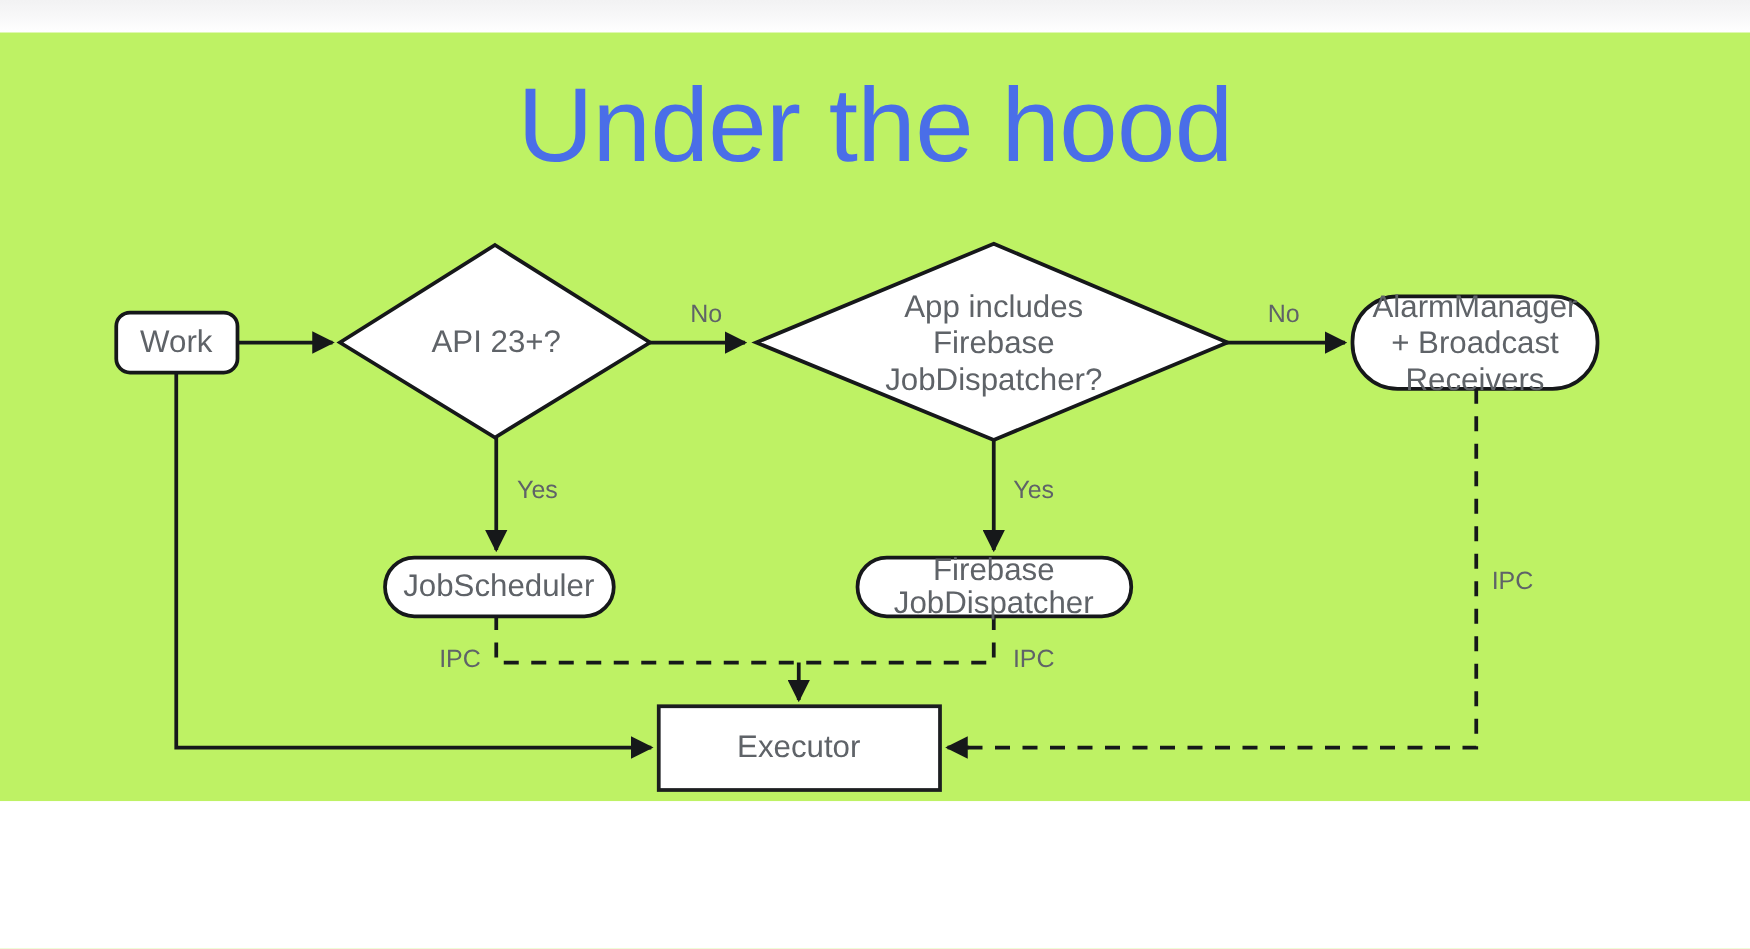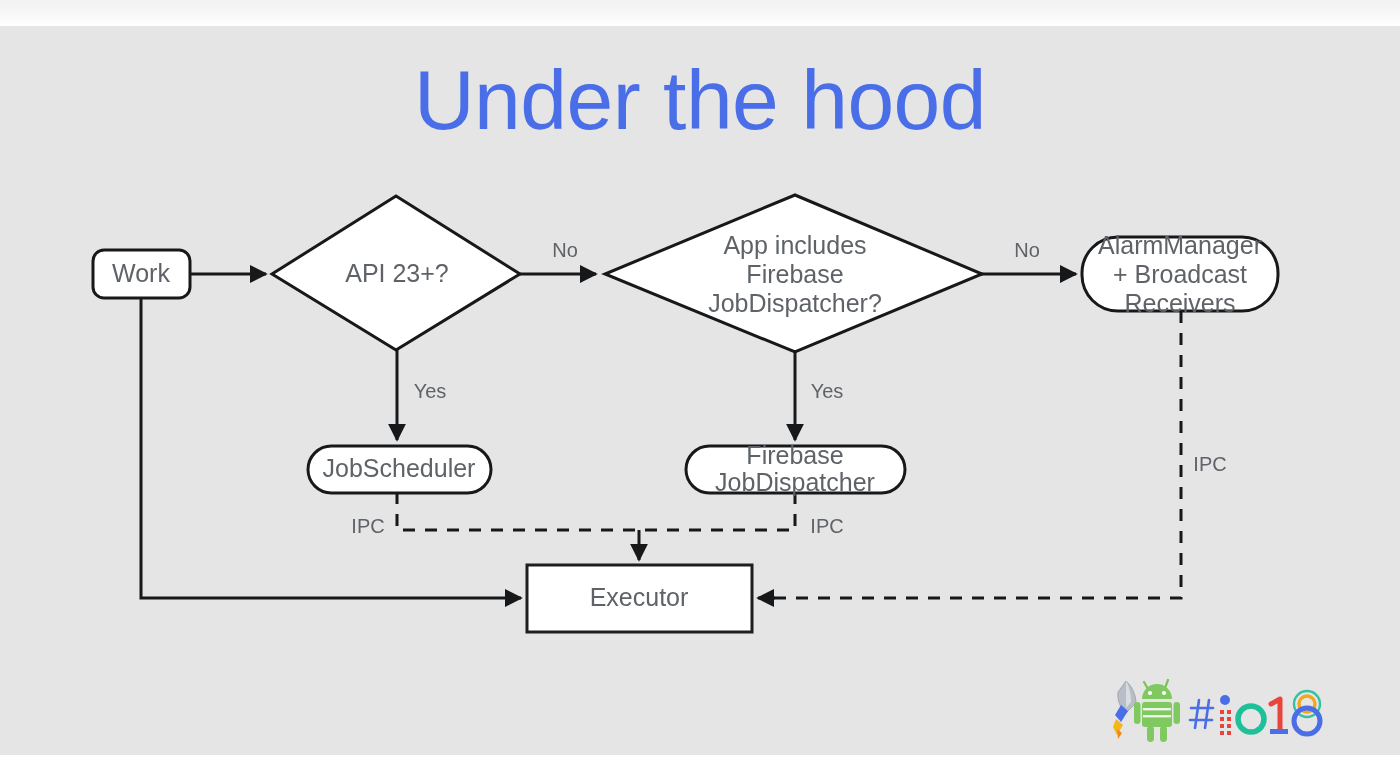--- a/index.html
+++ b/index.html
@@ -6,22 +6,22 @@
     margin: 0;
     padding: 0;
     background: #ffffff;
   }
   body {
     font-family: "Liberation Sans", sans-serif;
   }
   #slide {
     position: relative;
     width: 1400px;
-    height: 755px;
-    background: #e5e5e5;
+    height: 641px;
+    background: #bef264;
     overflow: hidden;
   }
   
   #top-band {
     position: absolute;
     left: 0; top: 0;
     width: 1400px;
     height: 26px;
     background: linear-gradient(to bottom, #f2f2f3 0%, #f7f7f8 45%, #ffffff 100%);
   }

